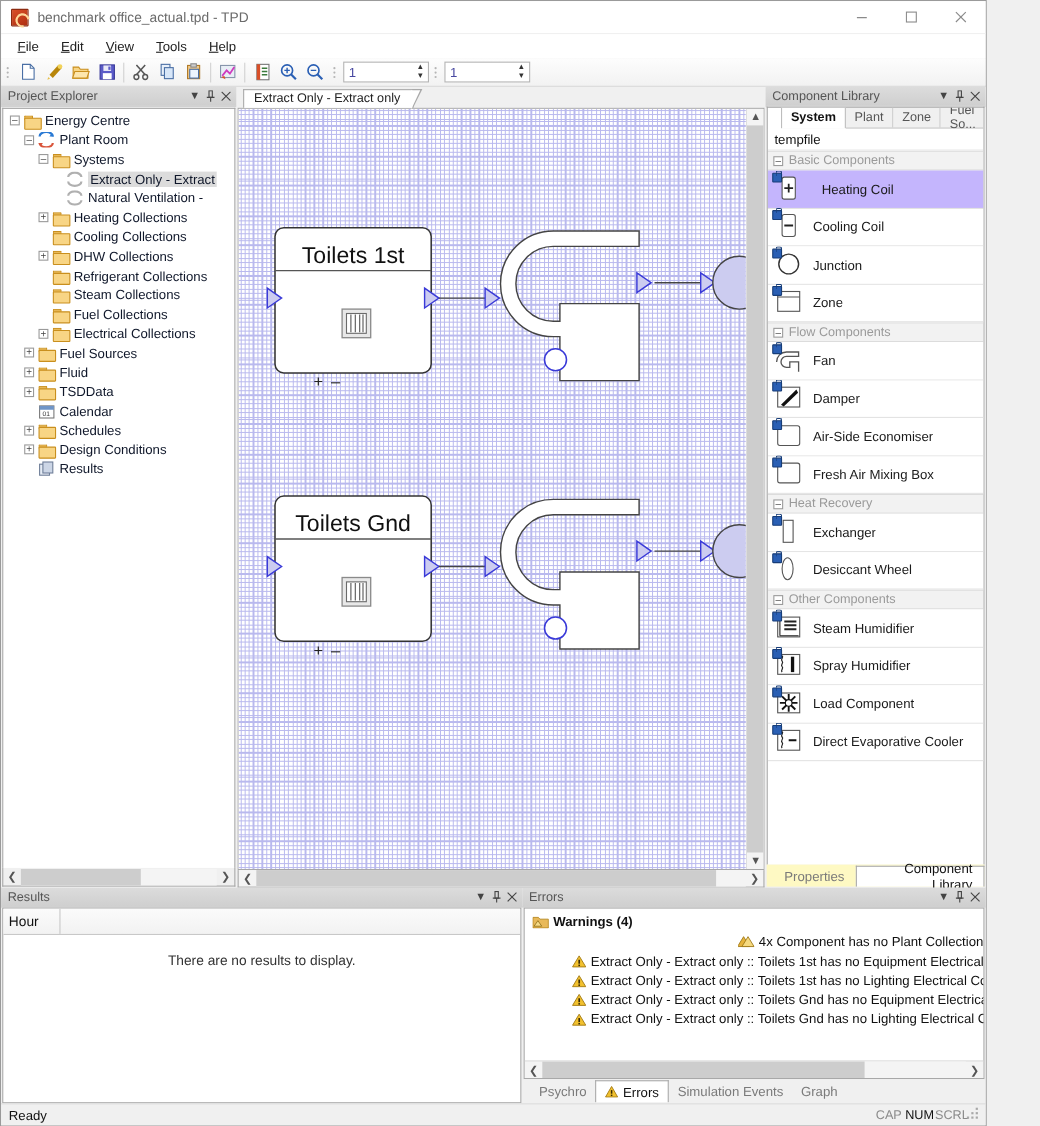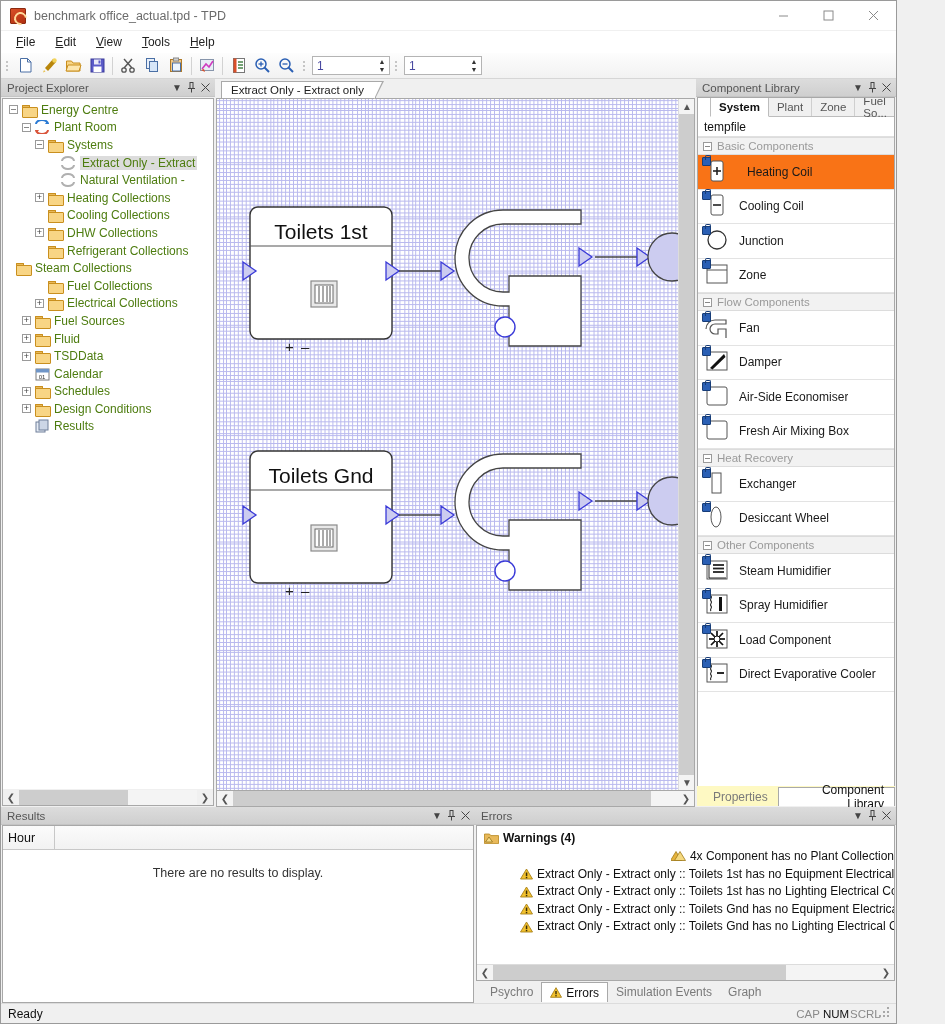--- a/index.html
+++ b/index.html
@@ -122,21 +122,21 @@
   }
   .tnode { display:flex; align-items:center; height:17.6px; white-space:nowrap; font-size:12px; }
   .texp {
     width:9px;height:9px;border:1px solid #9a9a9a;background:#fff;
     display:flex;align-items:center;justify-content:center;
     font-size:9px;line-height:7px;color:#444;margin-right:3px;flex:0 0 9px;
     font-family:"Liberation Sans",sans-serif;
   }
   .tdash { width:9px;height:9px;margin-right:3px;flex:0 0 9px; }
   .ticon { width:16px;height:15px;margin-right:4px;flex:0 0 16px;display:flex;align-items:center;justify-content:center; }
-  .tlabel { color:#4d7c0f; }
+  .tlabel { color:#0f172a; }
   .tnode.selected .tlabel { background:#dcdcdc; padding:0 2px; }
   .folder { width:15px;height:12px;position:relative; }
   .folder::before{content:"";position:absolute;left:0;top:1px;width:6px;height:3px;background:#e8b95a;border:1px solid #c98f1e;border-bottom:0;border-radius:1px 1px 0 0;}
   .folder::after{content:"";position:absolute;left:0;top:3px;width:14px;height:9px;background:#f8d585;border:1px solid #c98f1e;border-radius:1px;}
 
   .hbar {
     height:17px; flex:0 0 17px; margin:0 1px 1px 1px;
     background:#f0f0f0; border:1px solid #a8a8a8; border-top:0;
     display:flex; align-items:center;
   }
@@ -214,21 +214,21 @@
     height:18px;display:flex;align-items:center;gap:5px;padding-left:5px;
     background:#f2f2f2;border-bottom:1px solid #dcdcdc;border-top:1px solid #dcdcdc;
     color:#9a9a9a;font-size:11.5px;
   }
   .grp-box { width:9px;height:9px;border:1px solid #9a9a9a;background:#fff;
              display:flex;align-items:center;justify-content:center;font-size:9px;line-height:7px;color:#444;}
   .cl-item {
     height:34.5px;display:flex;align-items:center;gap:7px;padding-left:6px;
     border-bottom:1px solid #e3e3e3;position:relative;background:#fff;
   }
-  .cl-item.hl { background:#f97316;gap:15px; }
+  .cl-item.hl { background:#c4b5fd;gap:15px; }
   .cl-ico { width:28px;height:26px;position:relative;flex:0 0 28px; }
   .lock {
     position:absolute;left:-2px;top:-2px;width:9px;height:9px;z-index:3;
     background:#2a5fb4;border:1px solid #173d78;border-radius:1px;
   }
   .lock::after{content:"";position:absolute;left:2px;top:-3px;width:4px;height:4px;
                border:1px solid #173d78;border-bottom:0;border-radius:2px 2px 0 0;}
   .cl-name { font-size:12px;color:#1a1a1a;white-space:nowrap;overflow:hidden; }
   .cl-footer-tabs {
     height:20px;flex:0 0 20px;display:flex;align-items:flex-end;
@@ -524,21 +524,21 @@
               </span>
               <span class="tlabel">DHW Collections</span>
             </div>
             <div class="tnode" style="padding-left:32px">
               <span class="tdash"></span>
               <span class="ticon">
                 <span class="folder"></span>
               </span>
               <span class="tlabel">Refrigerant Collections</span>
             </div>
-            <div class="tnode" style="">
+            <div class="tnode" style="padding-left:32px">
               <span class="tdash"></span>
               <span class="ticon">
                 <span class="folder"></span>
               </span>
               <span class="tlabel">Steam Collections</span>
             </div>
             <div class="tnode" style="padding-left:32px">
               <span class="tdash"></span>
               <span class="ticon">
                 <span class="folder"></span>

